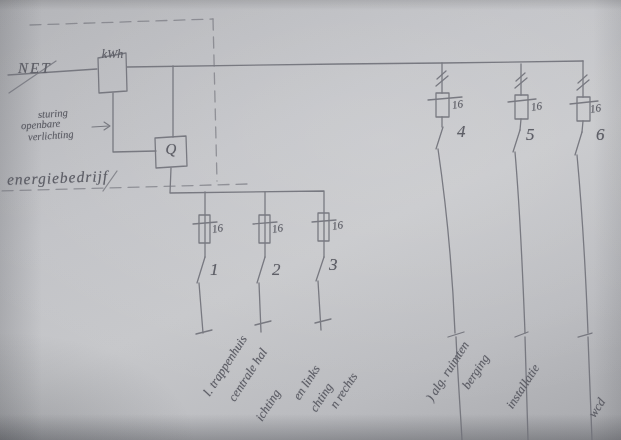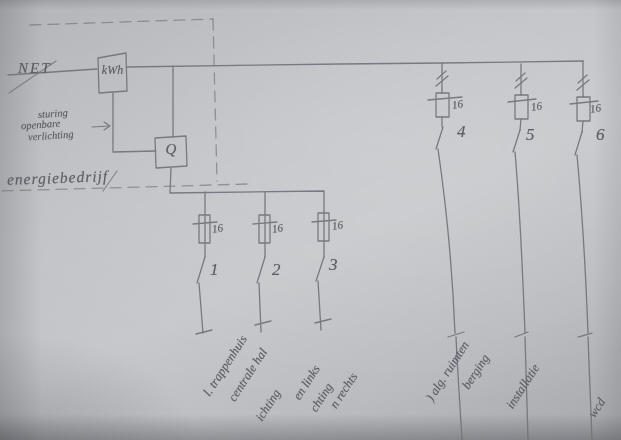--- a/index.html
+++ b/index.html
@@ -119,21 +119,21 @@
       <path d="M583,121 L582,132"></path>
       <path d="M582,132 L575,155"></path>
       <path d="M577,155 C583,220 586,280 588,333"></path>
       <path d="M578,337 L592,333"></path>
       <path d="M588,337 L592,440"></path>
     </g>
   </svg>
 
   <div class="hw" style="left:18px; top:60px; font-size:15px; letter-spacing:2px;">NET</div>
 
-  <div class="hw ctr" style="left:99px; top:63px; width:27px; font-size:12px;">kWh</div>
+  <div class="hw ctr" style="left:99px; top:47px; width:27px; font-size:12px;">kWh</div>
 
   <div class="hw ctr" style="left:156px; top:141px; width:30px; font-size:15px;">Q</div>
 
   <div class="hw" style="left:38px; top:108px; font-size:10.5px; transform:rotate(-4deg);">sturing</div>
   <div class="hw" style="left:21px; top:119px; font-size:10.5px; transform:rotate(-4deg);">openbare</div>
   <div class="hw" style="left:28px; top:130px; font-size:10.5px; transform:rotate(-4deg);">verlichting</div>
 
   <div class="hw" style="left:7px; top:169px; font-size:15.5px; letter-spacing:1px; transform:rotate(-2deg);">energiebedrijf</div>
 
   <div class="hw" style="left:212px; top:222px; font-size:11px; transform:rotate(-8deg);">16</div>

